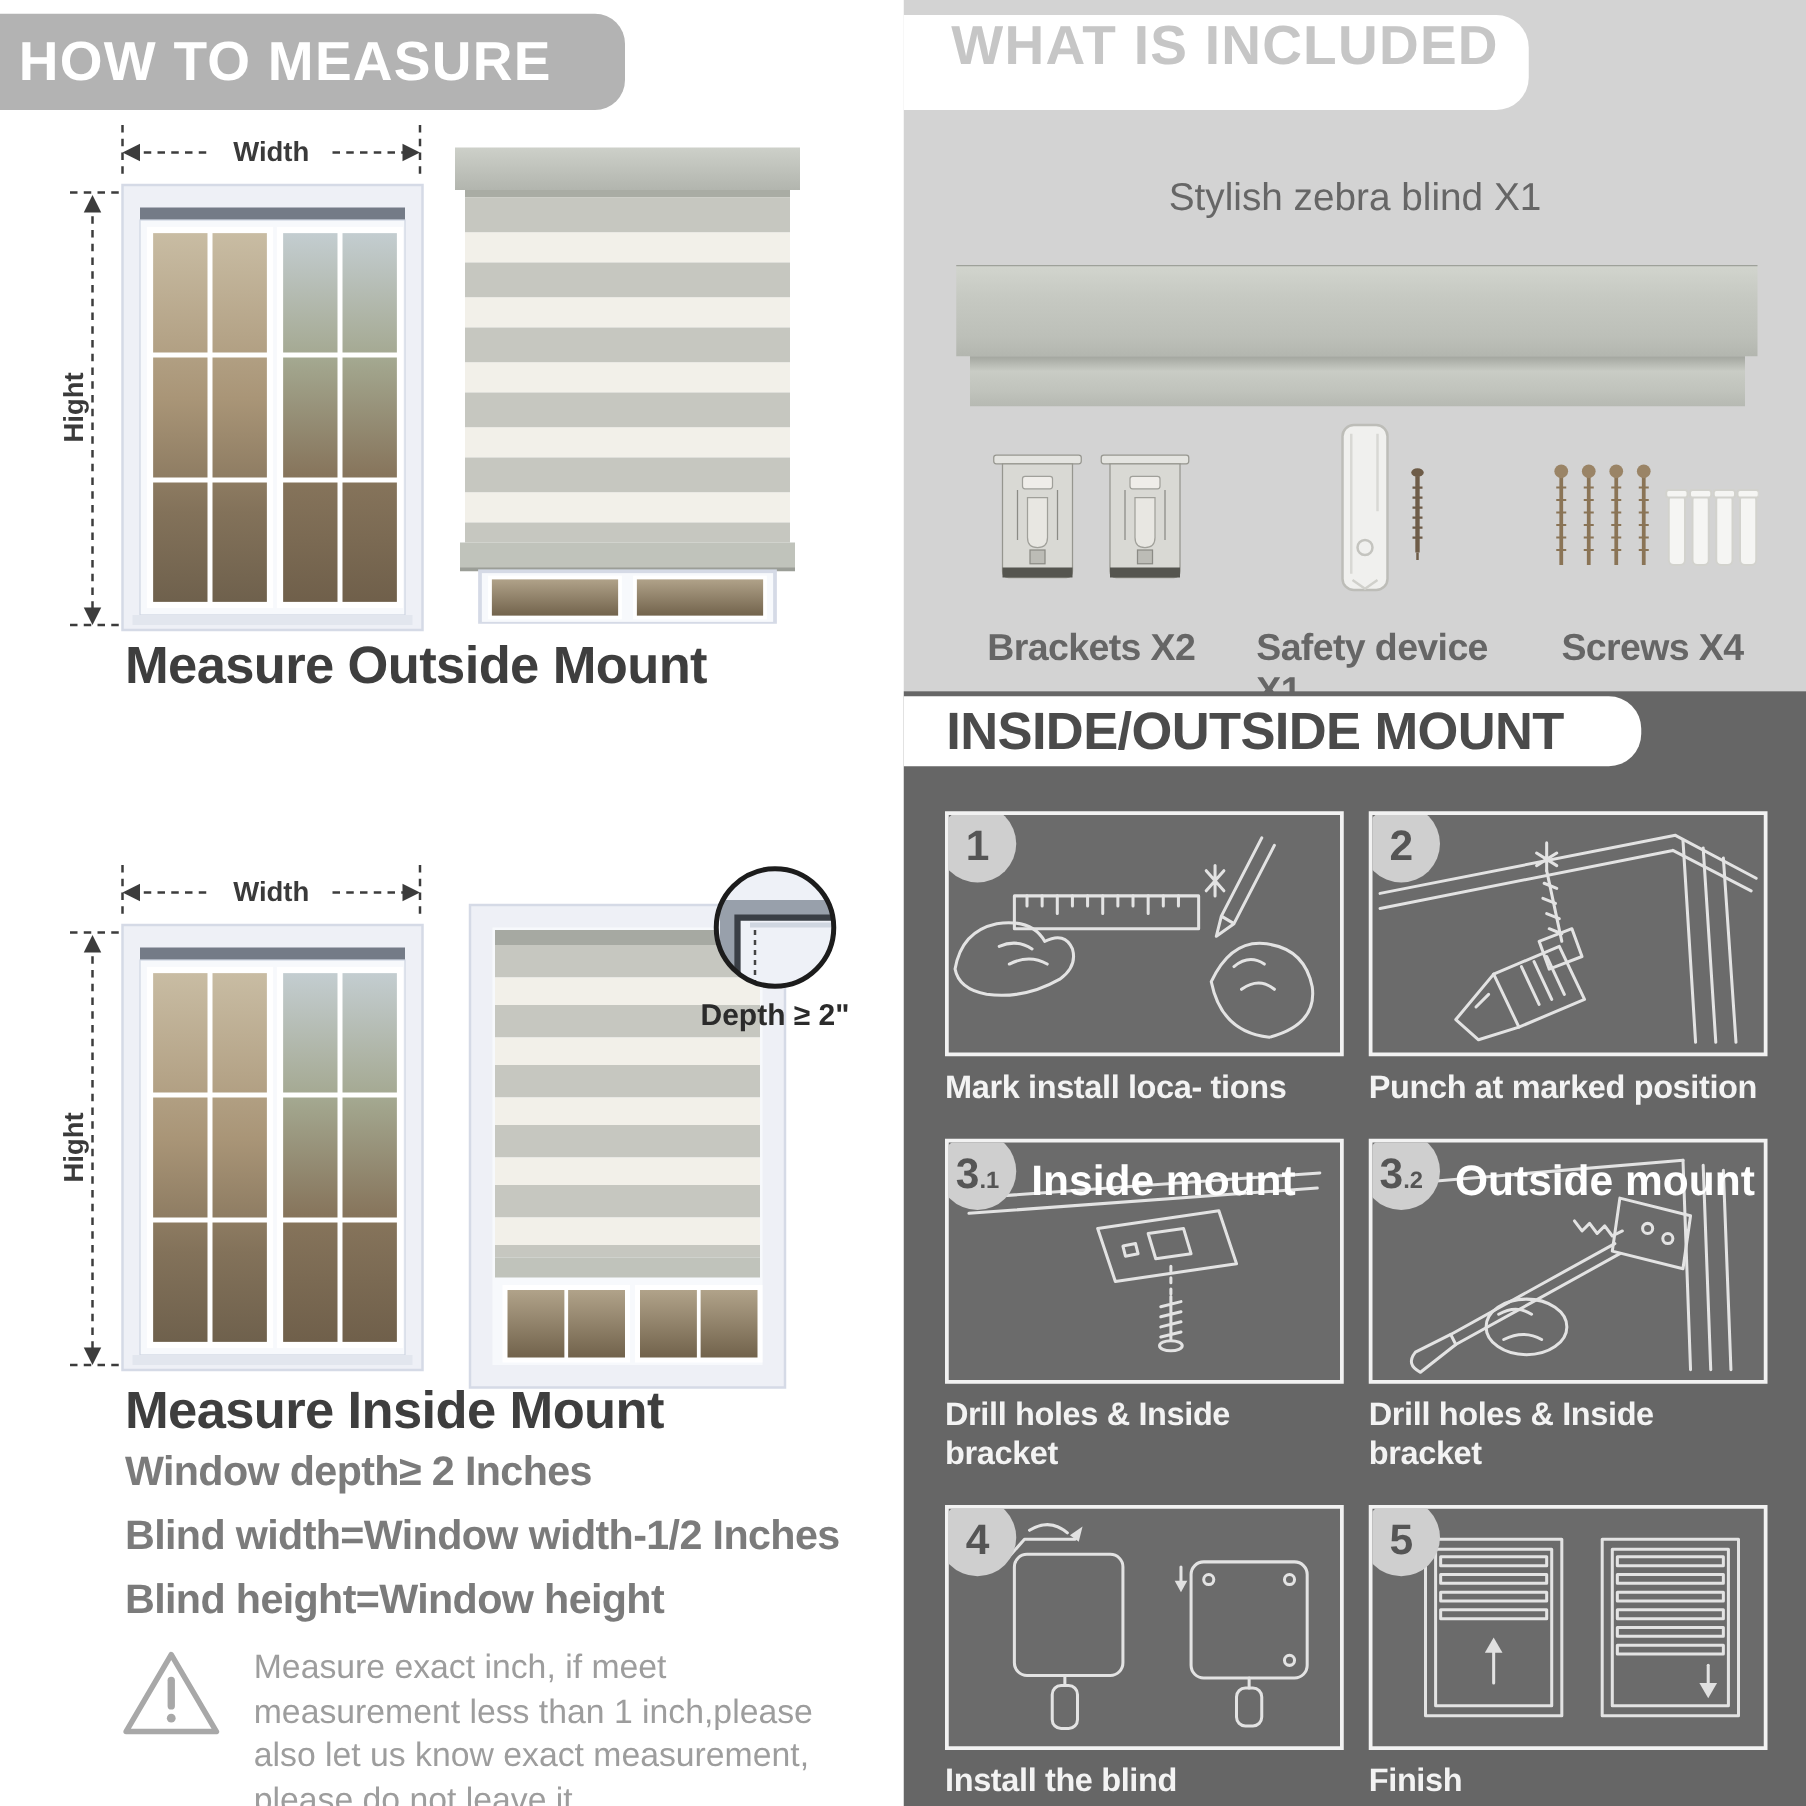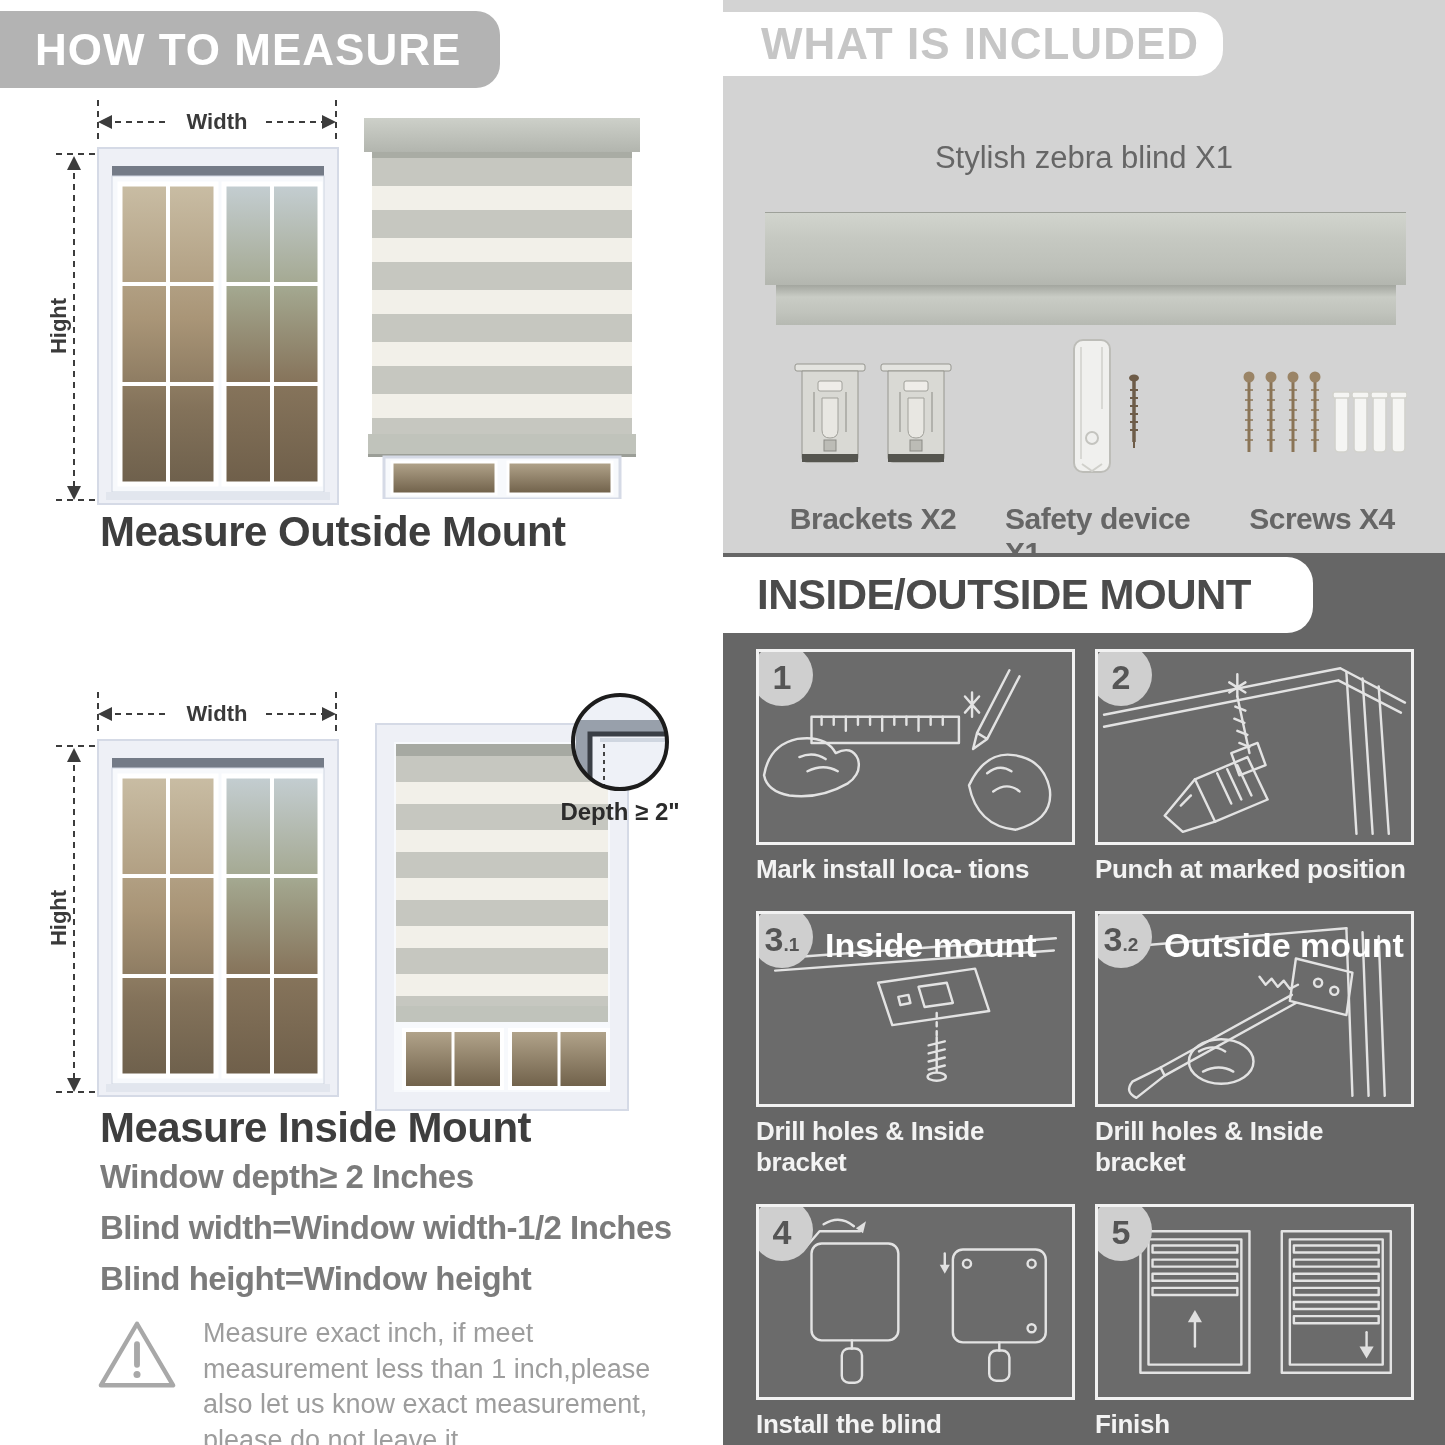--- a/index.html
+++ b/index.html
@@ -1,48 +1,48 @@
 <!DOCTYPE html>
 <html><head>
 <meta charset="utf-8">
 <style>
   html,body{margin:0;padding:0;background:#fff;}
   .page{position:relative;width:1445px;height:1445px;background:#ffffff;overflow:hidden;
         font-family:"Liberation Sans",sans-serif;}
   
   .left-col{position:absolute;left:0;top:0;width:722px;height:1445px;background:#fff;}
   .banner{position:absolute;left:0;top:11px;width:500px;height:77px;background:#b3b3b3;
-          border-radius:0 24px 24px 0;display:flex;align-items:center;padding-left:35px;box-sizing:border-box;}
+          border-radius:0 24px 24px 0;display:flex;align-items:center;padding-left:15px;box-sizing:border-box;}
   .banner span{color:#fff;font-size:44px;font-weight:bold;letter-spacing:1px;}
   .h-measure{position:absolute;left:100px;color:#3e3e3e;font-size:42px;font-weight:bold;letter-spacing:-0.5px;}
   .m-lines{position:absolute;left:100px;}
   .m-lines p{margin:0 0 13px 0;color:#7b7b7b;font-size:33px;font-weight:bold;letter-spacing:-0.5px;}
   .warning{position:absolute;left:95px;top:1316px;display:flex;align-items:flex-start;}
   .warning .wtext{margin-left:24px;width:470px;color:#9d9d9d;font-size:27px;line-height:1.32;}
   svg text{font-family:"Liberation Sans",sans-serif;}
   
   .right-col{position:absolute;left:723px;top:0;width:722px;height:1445px;}
   .included{position:absolute;left:0;top:0;width:722px;height:553px;background:#d3d3d3;}
-  .wi-box{position:absolute;left:0;top:12px;width:500px;height:64px;background:#fff;
-          border-radius:0 26px 26px 0;display:flex;align-items:center;padding-left:38px;box-sizing:border-box;}
+  .wi-box{position:absolute;left:0;top:12px;width:500px;height:76px;background:#fff;
+          border-radius:0 26px 26px 0;display:flex;padding-left:38px;box-sizing:border-box;}
   .wi-box span{color:#c6c6c6;font-size:44px;font-weight:bold;letter-spacing:1px;}
   .blind-label{position:absolute;top:140px;left:0;width:722px;text-align:center;
                color:#666;font-size:31px;font-weight:normal;}
   .rail1{position:absolute;left:42px;top:212px;width:641px;height:73px;
          background:linear-gradient(180deg,#d2d5ce 0%,#c6c9c2 35%,#bcbfb8 80%,#b3b6af 100%);
          box-shadow:0 1px 0 #9ea19a inset;}
   .rail2{position:absolute;left:53px;top:285px;width:620px;height:40px;
          background:linear-gradient(180deg,#a3a69f 0%,#c9ccc5 30%,#c0c3bc 70%,#b6b9b2 100%);}
   .items{position:absolute;left:18px;top:338px;width:686px;display:flex;}
   .item{display:flex;flex-direction:column;align-items:center;}
   .item .art{height:138px;display:flex;align-items:flex-end;justify-content:center;}
   .item .lbl{margin-top:26px;color:#666;font-size:30px;font-weight:bold;letter-spacing:-0.5px;}
   .it-brackets{width:264px;}.it-safety{width:212px;}.it-screws{width:210px;}
   .mount{position:absolute;left:0;top:553px;width:722px;height:892px;background:#666;}
-  .iom-box{position:absolute;left:0;top:4px;width:590px;height:76px;background:#fff;
+  .iom-box{position:absolute;left:0;top:4px;width:590px;height:56px;background:#fff;
            border-radius:0 26px 26px 0;display:flex;align-items:center;padding-left:34px;box-sizing:border-box;}
   .iom-box span{color:#4b4b4b;font-size:42px;font-weight:bold;letter-spacing:-0.5px;}
   .steps{position:absolute;left:33px;top:96px;width:658px;display:grid;
          grid-template-columns:1fr 1fr;column-gap:20px;}
   .step{margin-bottom:26px;}
   .panel{position:relative;height:190px;background:#6b6b6b;border:3px solid #f2f2f2;overflow:hidden;}
   .panel svg.sk{position:absolute;left:0;top:0;width:100%;height:100%;}
   .badge{position:absolute;left:-8px;top:-8px;width:62px;height:62px;border-radius:50%;
          background:#cfcfcf;display:flex;align-items:center;justify-content:center;}
   .badge b{color:#555;font-size:34px;font-weight:bold;padding-top:4px;}

